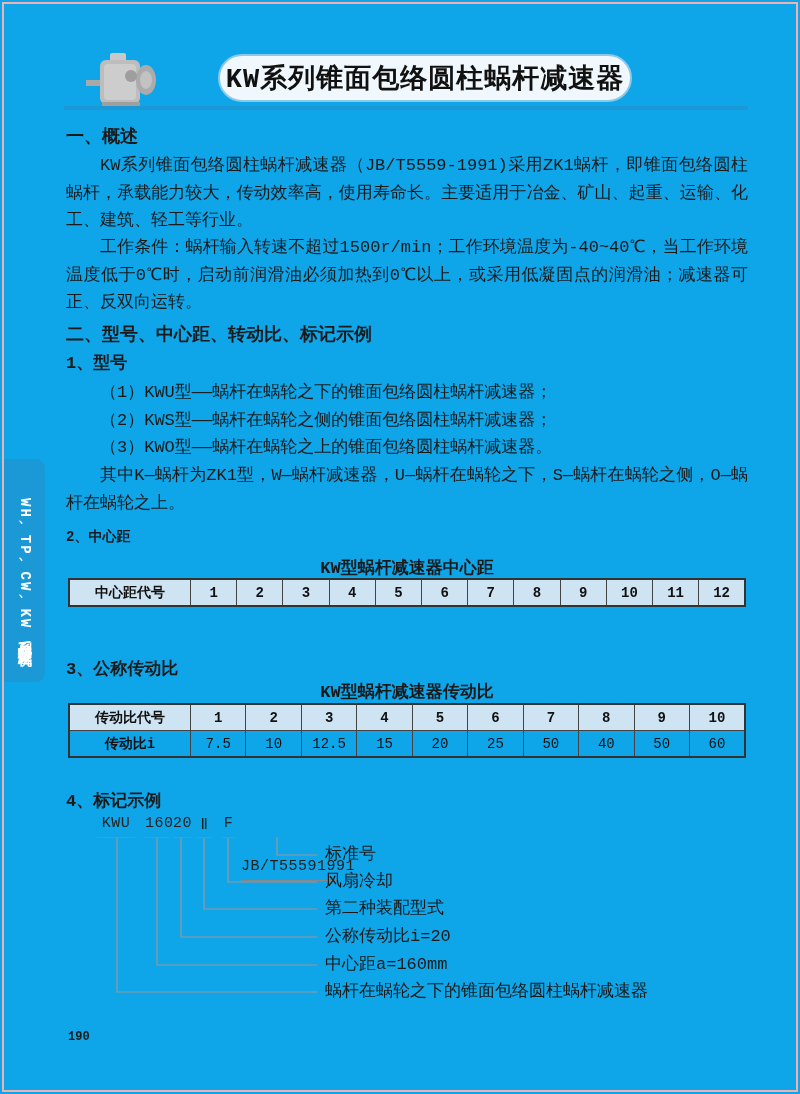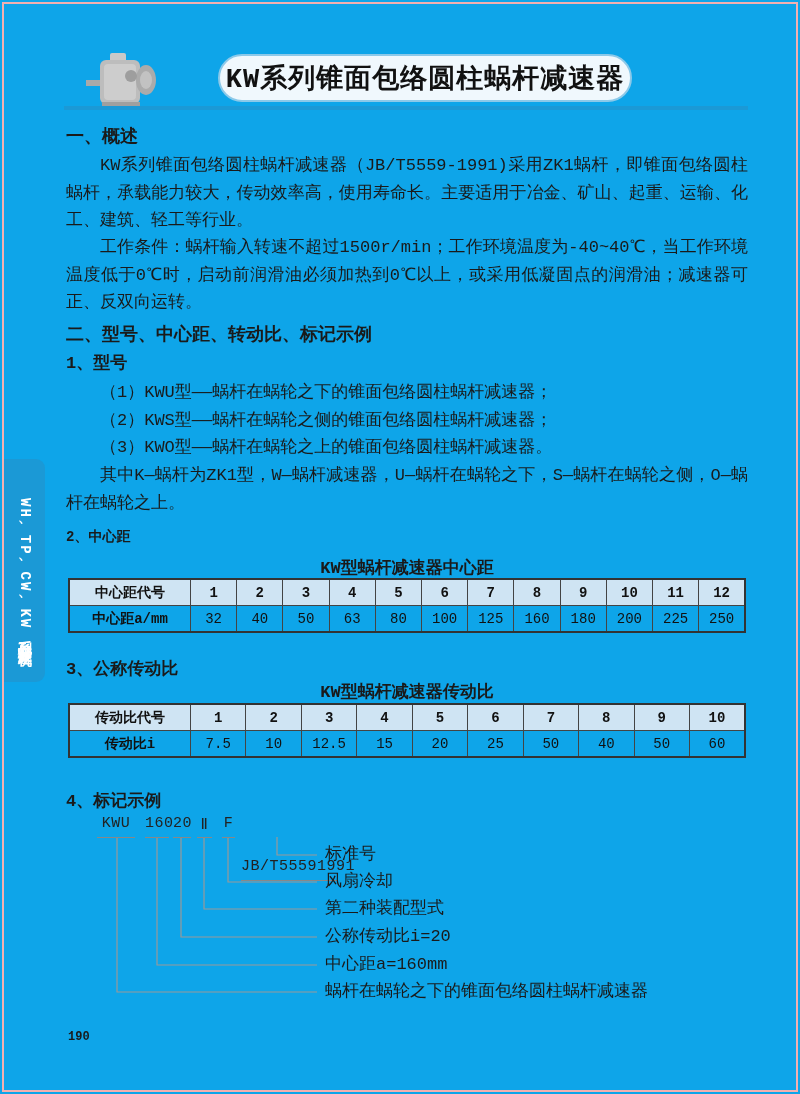--- a/index.html
+++ b/index.html
@@ -108,35 +108,20 @@
       <td>4</td>
       <td>5</td>
       <td>6</td>
       <td>7</td>
       <td>8</td>
       <td>9</td>
       <td>10</td>
       <td>11</td>
       <td>12</td>
     </tr>
-    <tr>
-      <td class="label-cell">中心距a/mm</td>
-      <td>32</td>
-      <td>40</td>
-      <td>50</td>
-      <td>63</td>
-      <td>80</td>
-      <td>100</td>
-      <td>125</td>
-      <td>160</td>
-      <td>180</td>
-      <td>200</td>
-      <td>225</td>
-      <td>250</td>
-    </tr>
   </tbody>
     </table>
 
   <div class="abs heading" style="left:66px; top:657px; font-size:17px;">3、公称传动比</div>
   <div class="abs tbl-title" style="left:68px; top:680px;">KW型蜗杆减速器传动比</div>
   <table class="data-table abs" style="left:68px; top:703px;">
     <tbody>
         <tr class="head">
       <td class="label-cell">传动比代号</td>
       <td>1</td>

